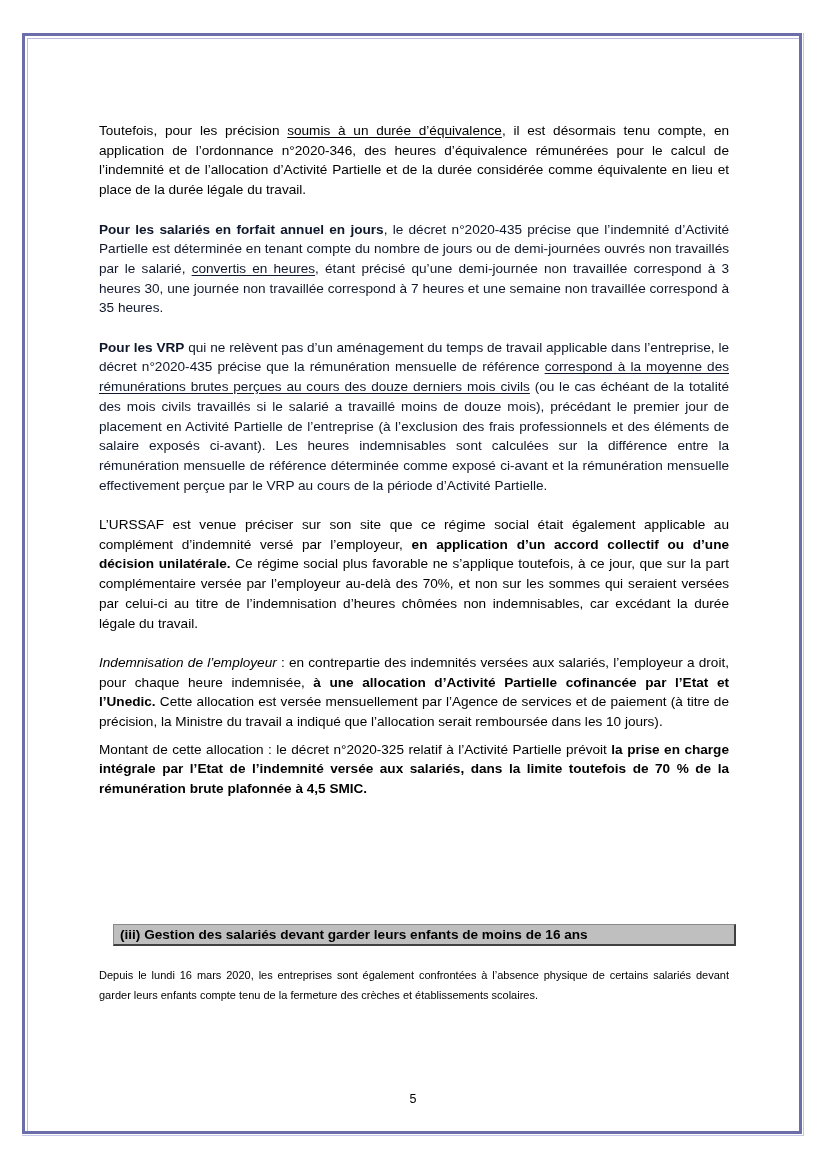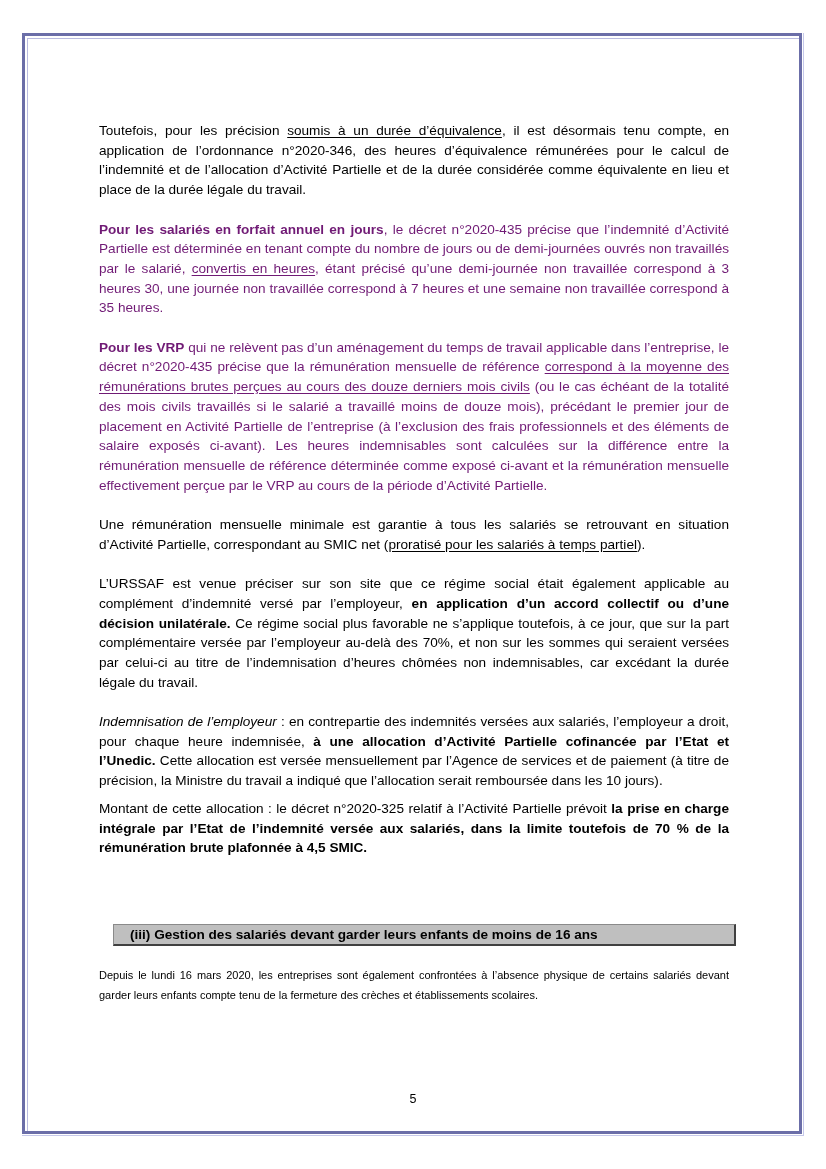--- a/index.html
+++ b/index.html
@@ -52,40 +52,40 @@
       top: 121px;
       width: 630px;
       font-size: 13.6px;
       line-height: 19.7px;
     }
     p {
       margin: 0 0 19.7px 0;
       text-align: justify;
     }
     p.tight { margin-bottom: 8px; }
-    .red { color: #701a75; }
+    .red { color: #0f172a; }
     .u { text-decoration: underline; text-underline-offset: 2px; }
     b { font-weight: bold; }
     i { font-style: italic; }
     .section-header {
       position: absolute;
       left: 113px;
       top: 924px;
       width: 623px;
       height: 22px;
       box-sizing: border-box;
       background: #bfbfbf;
       border-top: 1px solid #8a8a8a;
       border-left: 1px solid #8a8a8a;
       border-right: 2px solid #404040;
       border-bottom: 2px solid #404040;
       font-size: 13.6px;
       font-weight: bold;
       line-height: 19px;
-      padding-left: 16px;
+      padding-left: 6px;
     }
     .after-header {
       position: absolute;
       left: 99px;
       top: 966px;
       width: 630px;
       font-size: 11px;
       line-height: 19.7px;
     }
     .page-number {
@@ -106,21 +106,20 @@
 </div>
 
 <div class="content">
 
   <p><span>Toutefois, pour les précision </span><span class="u">soumis à un durée d’équivalence</span><span>, il est désormais tenu compte, en application de l’ordonnance n°2020-346, des heures d’équivalence rémunérées pour le calcul de l’indemnité et de l’allocation d’Activité Partielle et de la durée considérée comme équivalente en lieu et place de la durée légale du travail.</span></p>
 
   <p class="red"><b>Pour les salariés en forfait annuel en jours</b><span>, le décret n°2020-435 précise que l’indemnité d’Activité Partielle est déterminée en tenant compte du nombre de jours ou de demi-journées ouvrés non travaillés par le salarié, </span><span class="u">convertis en heures</span><span>, étant précisé qu’une demi-journée non travaillée correspond à 3 heures 30, une journée non travaillée correspond à 7 heures et une semaine non travaillée correspond à 35 heures.</span></p>
 
   <p class="red"><b>Pour les VRP</b><span> qui ne relèvent pas d’un aménagement du temps de travail applicable dans l’entreprise, le décret n°2020-435 précise que la rémunération mensuelle de référence </span><span class="u">correspond à la moyenne des rémunérations brutes perçues au cours des douze derniers mois civils</span><span> (ou le cas échéant de la totalité des mois civils travaillés si le salarié a travaillé moins de douze mois), précédant le premier jour de placement en Activité Partielle de l’entreprise (à l’exclusion des frais professionnels et des éléments de salaire exposés ci-avant). Les heures indemnisables sont calculées sur la différence entre la rémunération mensuelle de référence déterminée comme exposé ci-avant et la rémunération mensuelle effectivement perçue par le VRP au cours de la période d’Activité Partielle.</span></p>
 
-  <p><span>Une rémunération mensuelle minimale est garantie à tous les salariés se retrouvant en situation d’Activité Partielle, correspondant au SMIC net (</span><span class="u">proratisé pour les salariés à temps partiel</span><span>).</span></p>
 
 
   <p><span>L’URSSAF est venue préciser sur son site que ce régime social était également applicable au complément d’indemnité versé par l’employeur, </span><b>en application d’un accord collectif ou d’une décision unilatérale.</b><span> Ce régime social plus favorable ne s’applique toutefois, à ce jour, que sur la part complémentaire versée par l’employeur au-delà des 70%, et non sur les sommes qui seraient versées par celui-ci au titre de l’indemnisation d’heures chômées non indemnisables, car excédant la durée légale du travail.</span></p>
 
   <p class="tight"><i>Indemnisation de l’employeur</i><span> : en contrepartie des indemnités versées aux salariés, l’employeur a droit, pour chaque heure indemnisée, </span><b>à une allocation d’Activité Partielle cofinancée par l’Etat et l’Unedic.</b><span> Cette allocation est versée mensuellement par l’Agence de services et de paiement (à titre de précision, la Ministre du travail a indiqué que l’allocation serait remboursée dans les 10 jours).</span></p>
 
   <p><span>Montant de cette allocation : le décret n°2020-325 relatif à l’Activité Partielle prévoit </span><b>la prise en charge intégrale par l’Etat de l’indemnité versée aux salariés, dans la limite toutefois de 70 % de la rémunération brute plafonnée à 4,5 SMIC.</b></p>
 
 </div>
 

